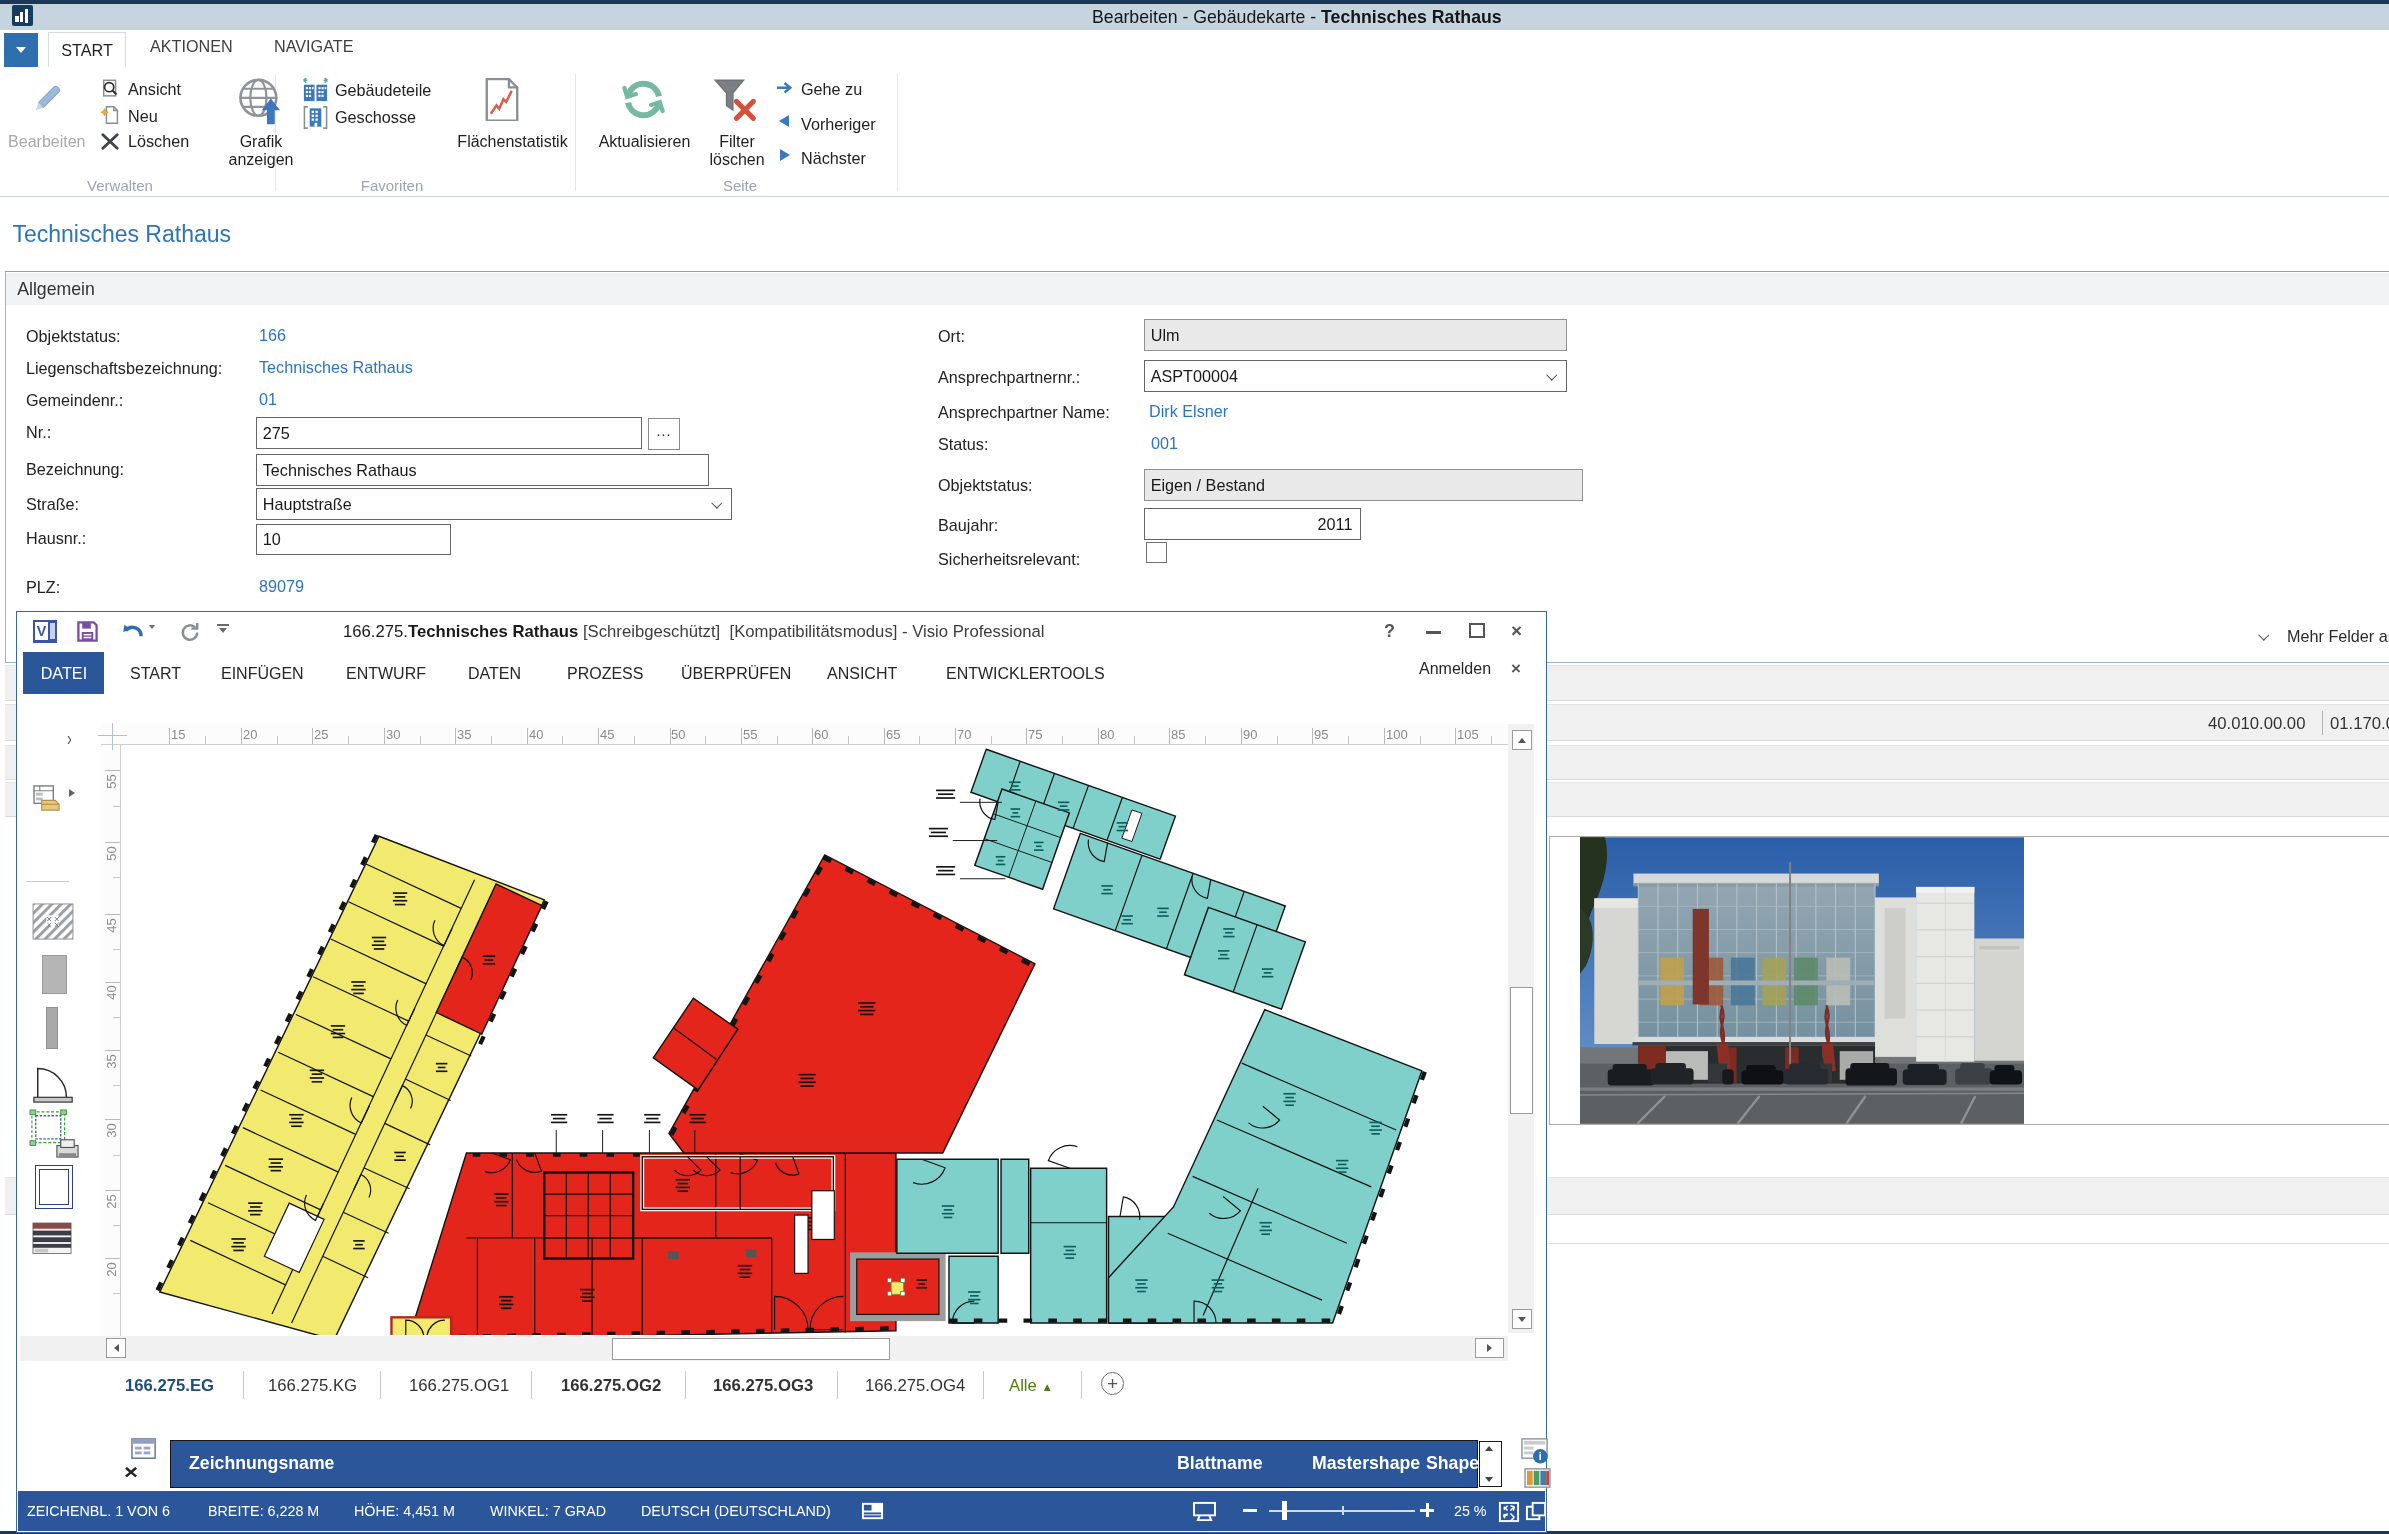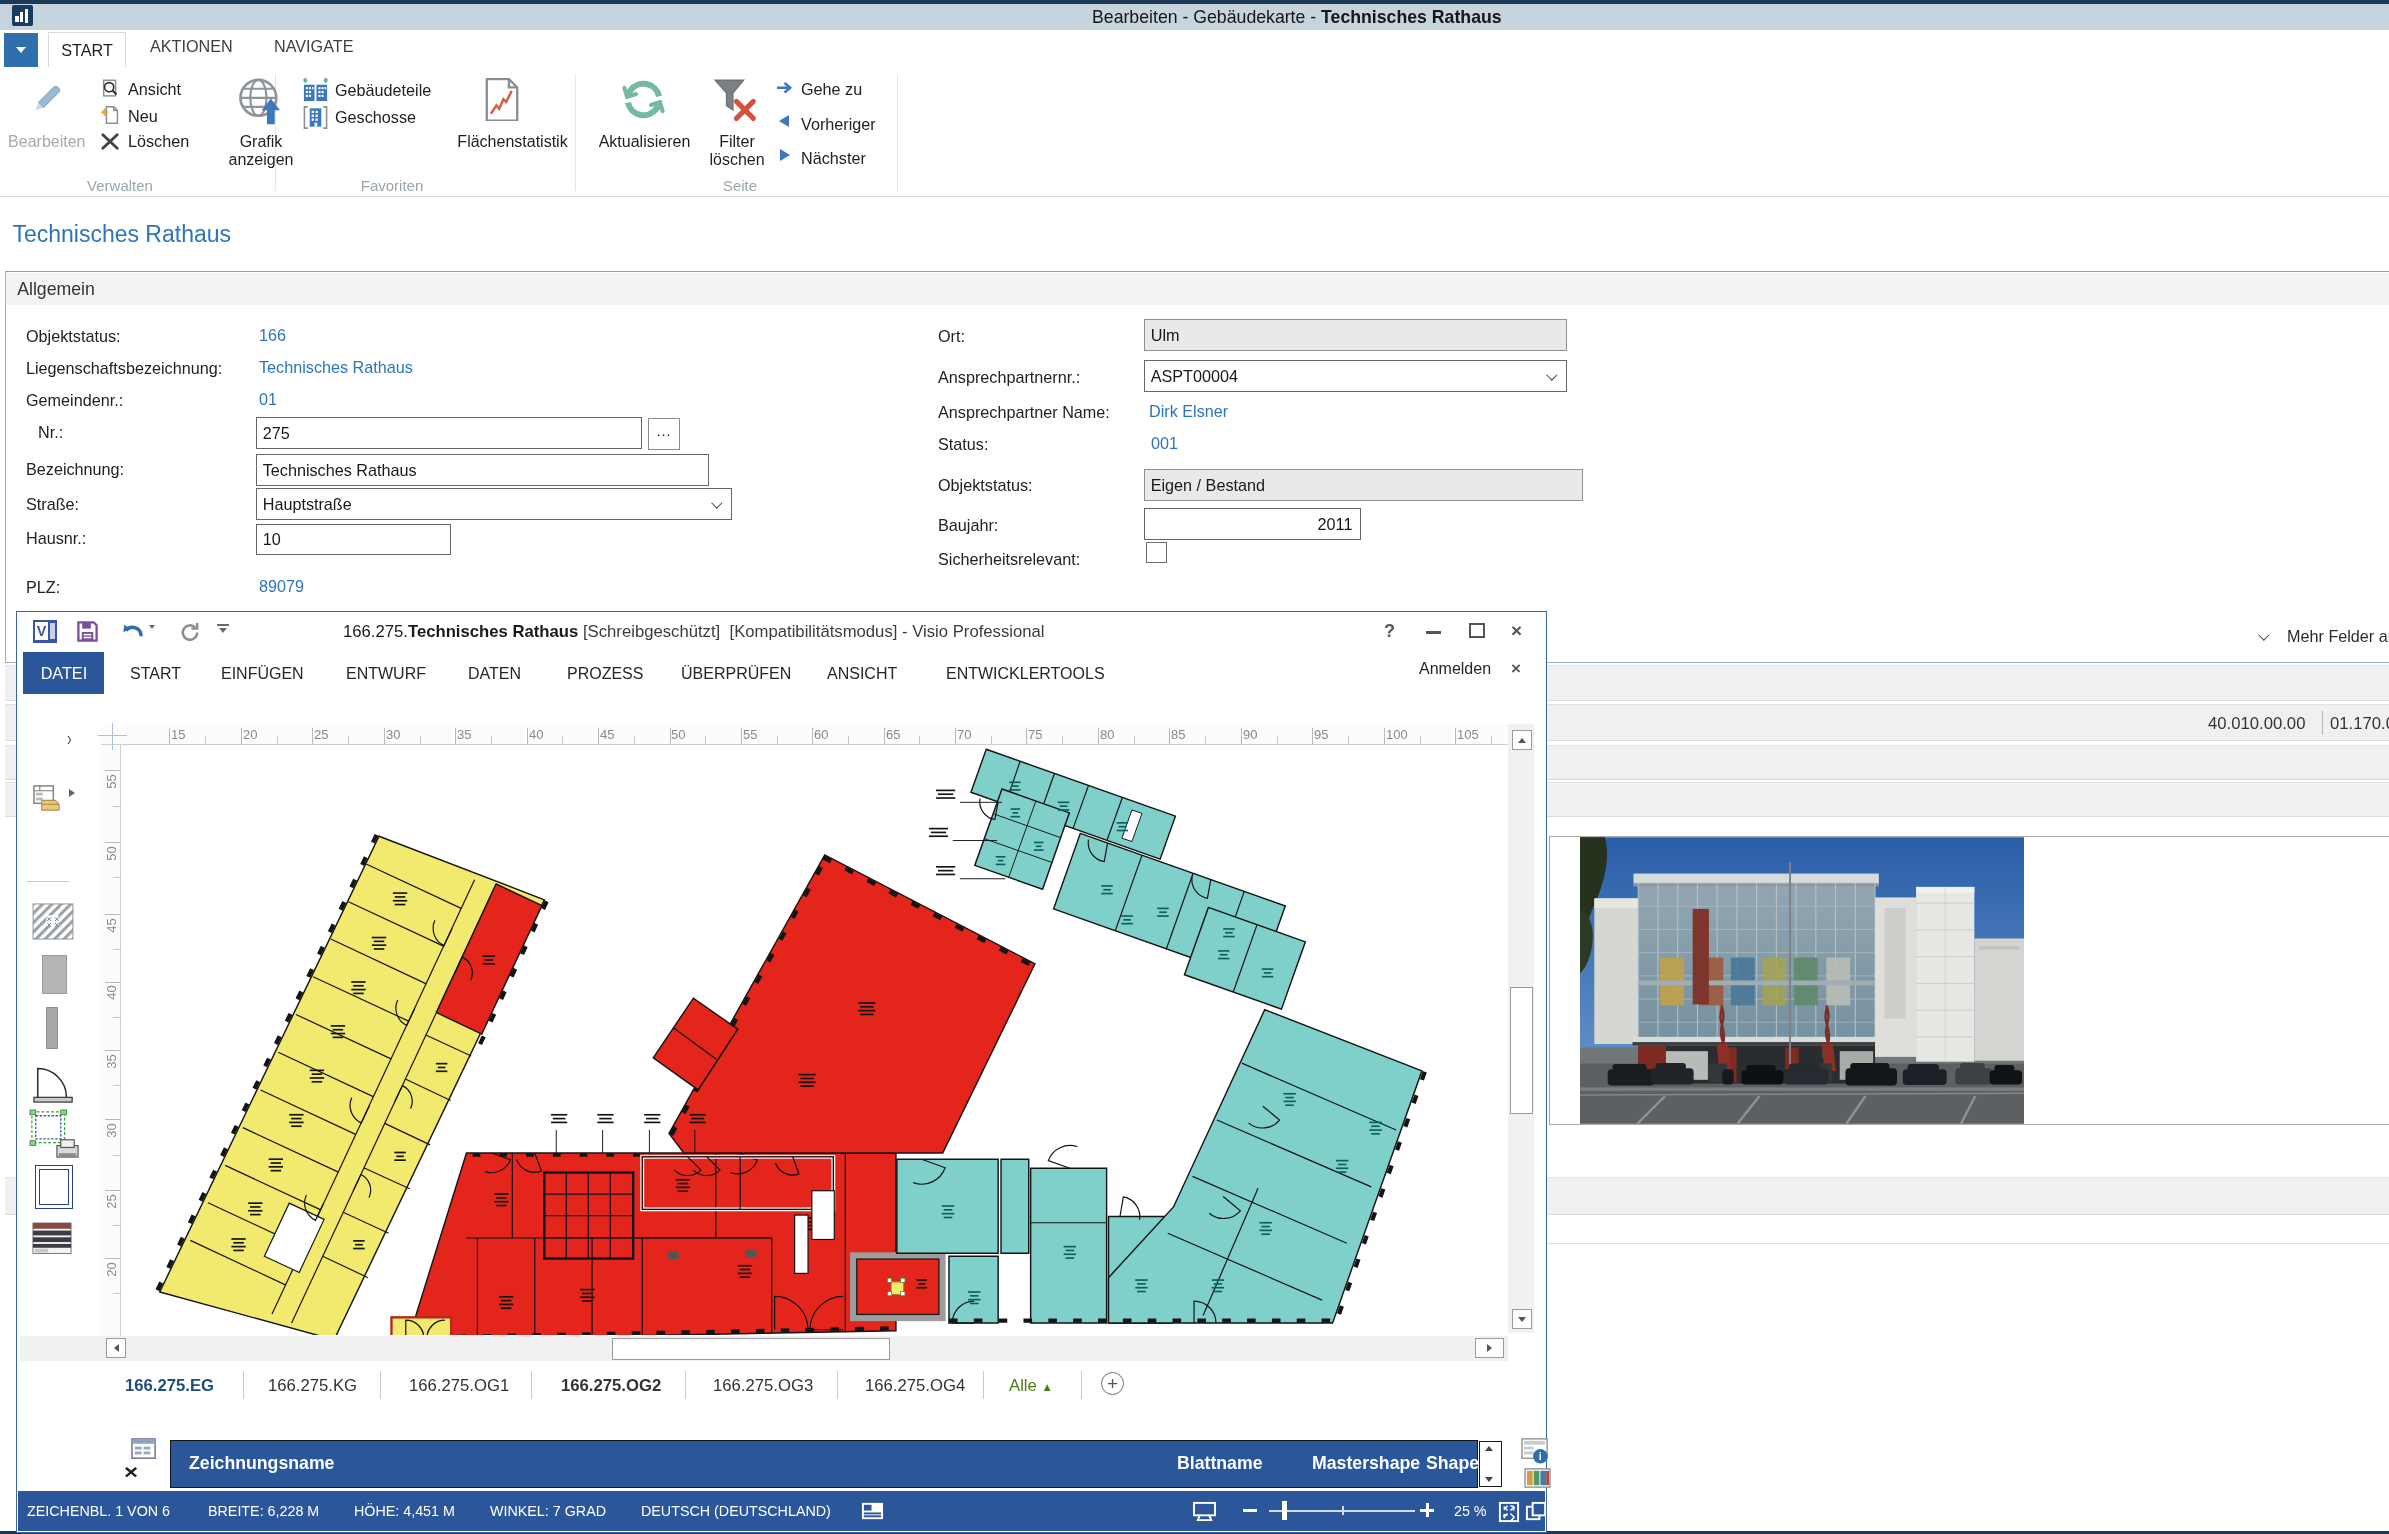--- a/index.html
+++ b/index.html
@@ -130,21 +130,21 @@
 <div class="ab" style="left:4.8px;top:271px;width:2469px;height:392px;border:1px solid #9ab1c8;border-top:1.4px solid #7ba3cb;background:#fff;"></div>
 <div class="ab" style="left:5.7px;top:273px;width:2467px;height:32px;background:#f2f3f4;display:flex;align-items:center;">
     <span style="font-size:17.7px;color:#333;margin-left:11.5px;">Allgemein</span>
   </div>
 <div class="ab lbl" style="left:26px;top:327px;">Objektstatus:</div>
 <div class="ab link" style="left:259px;top:326px;">166</div>
 <div class="ab lbl" style="left:26px;top:359px;">Liegenschaftsbezeichnung:</div>
 <div class="ab link" style="left:259px;top:358px;">Technisches Rathaus</div>
 <div class="ab lbl" style="left:26px;top:391px;">Gemeindenr.:</div>
 <div class="ab link" style="left:259px;top:390px;">01</div>
-<div class="ab lbl" style="left:38px;top:423px;">Nr.:</div>
+<div class="ab lbl" style="left:26px;top:423px;">Nr.:</div>
 <div class="tb" style="left:256px;top:417px;width:386px;height:32px;">275</div>
 <div class="ab" style="left:648px;top:418px;width:32px;height:32px;border:1px solid #8b8b8b;background:#fff;display:flex;align-items:center;justify-content:center;font-size:14.3px;color:#222;letter-spacing:1px;">
     <span style="margin-top:-6.7px;">...</span>
   </div>
 <div class="ab lbl" style="left:26px;top:460px;">Bezeichnung:</div>
 <div class="tb" style="left:256px;top:454px;width:453px;height:32px;">Technisches Rathaus</div>
 <div class="ab lbl" style="left:26px;top:495px;">Straße:</div>
 <div class="tb" style="left:256px;top:488px;width:476px;height:32px;">Hauptstraße<span class="cv" style="position:absolute;right:10.5px;top:9.6px;"></span></div>
 <div class="ab lbl" style="left:26px;top:529px;">Hausnr.:</div>
 <div class="tb" style="left:256px;top:524px;width:195px;height:31px;">10</div>
@@ -776,21 +776,21 @@
     <div style="width:0;height:0;border-top:4.3px solid transparent;border-bottom:4.3px solid transparent;border-right:5.3px solid #555;"></div>
   </div>
 <div class="ab" style="left:612px;top:1338px;width:278px;height:21.5px;background:#fff;border:1px solid #9b9b9b;"></div>
 <div class="ab" style="left:1475px;top:1338px;width:29px;height:20px;background:#fdfdfd;border:1px solid #9b9b9b;display:flex;align-items:center;justify-content:center;">
     <div style="width:0;height:0;border-top:4.3px solid transparent;border-bottom:4.3px solid transparent;border-left:5.3px solid #555;"></div>
   </div>
 <div class="ab" style="left:125px;top:1376px;font-size:16.7px;color:#1e4e79;font-weight:bold;">166.275.EG</div>
 <div class="ab" style="left:268px;top:1376px;font-size:16.7px;color:#333;font-weight:normal;">166.275.KG</div>
 <div class="ab" style="left:409px;top:1376px;font-size:16.7px;color:#333;font-weight:normal;">166.275.OG1</div>
 <div class="ab" style="left:561px;top:1376px;font-size:16.7px;color:#333;font-weight:bold;">166.275.OG2</div>
-<div class="ab" style="left:713px;top:1376px;font-size:16.7px;color:#333;font-weight:normal;">166.275.OG3</div>
+<div class="ab" style="left:713px;top:1376px;font-size:16.7px;color:#333;font-weight:bold;">166.275.OG3</div>
 <div class="ab" style="left:865px;top:1376px;font-size:16.7px;color:#333;font-weight:normal;">166.275.OG4</div>
 <div class="ab" style="left:243px;top:1371px;width:1px;height:28px;background:#c9c9c9;"></div>
 <div class="ab" style="left:380px;top:1371px;width:1px;height:28px;background:#c9c9c9;"></div>
 <div class="ab" style="left:531px;top:1371px;width:1px;height:28px;background:#c9c9c9;"></div>
 <div class="ab" style="left:685px;top:1371px;width:1px;height:28px;background:#c9c9c9;"></div>
 <div class="ab" style="left:837px;top:1371px;width:1px;height:28px;background:#c9c9c9;"></div>
 <div class="ab" style="left:983px;top:1371px;width:1px;height:28px;background:#c9c9c9;"></div>
 <div class="ab" style="left:1081px;top:1371px;width:1px;height:28px;background:#c9c9c9;"></div>
 <div class="ab" style="left:1009px;top:1376px;font-size:16.7px;color:#4d7c0f;text-align:center;">Alle <span style="font-size:11.5px;">▲</span></div>
 <div class="ab" style="left:1101px;top:1372px;width:23px;height:23px;border:1.4px solid #6f6f6f;border-radius:50%;color:#555;display:flex;align-items:center;justify-content:center;font-size:19px;">+</div>

